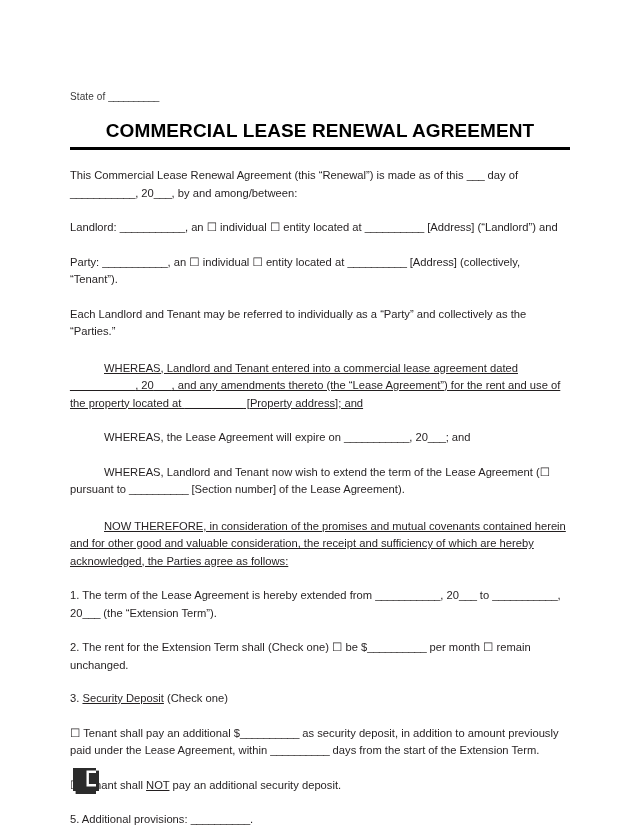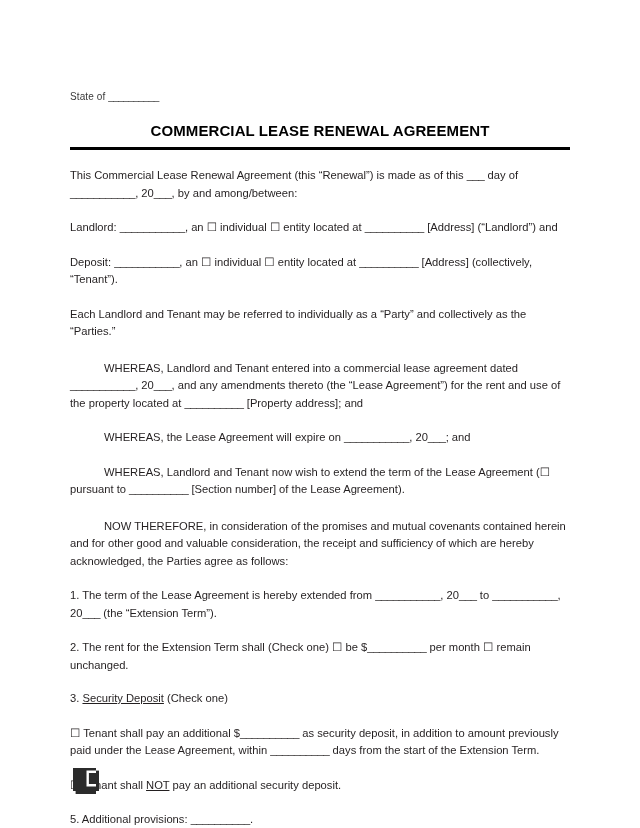--- a/index.html
+++ b/index.html
@@ -34,21 +34,21 @@
     color: #3a3a3a;
     margin-top: 90px;
     line-height: 13px;
     letter-spacing: 0.1px;
   }
   .state-line .blank { letter-spacing: -0.5px; }
 
   
   .doc-title {
     text-align: center;
-    font-size: 15px;
+    font-size: 19px;
     font-weight: bold;
     letter-spacing: 0.1px;
     margin-top: 17px;
     line-height: 22px;
     color: #000;
   }
   .title-rule {
     border: 0;
     border-top: 3px solid #000;
     margin: 5px 0 0 0;
@@ -56,21 +56,21 @@
   }
 
   
   .para {
     font-size: 11.2px;
     line-height: 17.5px;
     margin: 0;
     color: #231f20;
     text-align: left;
   }
-  .gap-xl { margin-top: 19px; }
+  .gap-xl { margin-top: 19px; text-decoration: underline; }
   .gap-lg { margin-top: 17px; }
   .gap-none { margin-top: 16px; }
   .indent::before {
     content: "";
     display: inline-block;
     width: 34px;
   }
   b, .bold { font-weight: normal; }
   u, .uline { text-decoration: underline; }
   .blank { letter-spacing: -0.3px; }
@@ -97,21 +97,21 @@
 
     <div class="state-line"><span>State of </span><span class="blank">__________</span></div>
 
     <div class="doc-title">COMMERCIAL LEASE RENEWAL AGREEMENT</div>
     <hr class="title-rule">
 
     <p class="para gap-lg"><span>This Commercial Lease Renewal Agreement (this “Renewal”) is made as of this </span><span class="blank">___</span><span> day of </span><span class="blank">___________</span><span>, 20</span><span class="blank">___</span><span>, by and among/between:</span></p>
 
     <p class="para gap-lg"><b>Landlord:</b><span> </span><span class="blank">___________</span><span>, an </span><span class="cbx">☐</span><span> individual </span><span class="cbx">☐</span><span> entity located at </span><span class="blank">__________</span><span> [Address] (“Landlord”) and</span></p>
 
-    <p class="para gap-lg"><b>Deposit:</b><span> </span><span class="blank">___________</span><span>, an </span><span class="cbx">☐</span><span> individual </span><span class="cbx">☐</span><span> entity located at </span><span class="blank">__________</span><span> [Address] (collectively, “Tenant”).</span></p>
+    <p class="para gap-lg"><b>Party:</b><span> </span><span class="blank">___________</span><span>, an </span><span class="cbx">☐</span><span> individual </span><span class="cbx">☐</span><span> entity located at </span><span class="blank">__________</span><span> [Address] (collectively, “Tenant”).</span></p>
 
     <p class="para gap-lg">Each Landlord and Tenant may be referred to individually as a “Party” and collectively as the “Parties.”</p>
 
     <p class="para gap-xl indent"><span>WHEREAS, Landlord and Tenant entered into a commercial lease agreement dated </span><span class="blank">___________</span><span>, 20</span><span class="blank">___</span><span>, and any amendments thereto (the “Lease Agreement”) for the rent and use of the property located at </span><span class="blank">__________</span><span> [Property address]; and</span></p>
 
     <p class="para gap-lg indent"><span>WHEREAS, the Lease Agreement will expire on </span><span class="blank">___________</span><span>, 20</span><span class="blank">___</span><span>; and</span></p>
 
     <p class="para gap-lg indent"><span>WHEREAS, Landlord and Tenant now wish to extend the term of the Lease Agreement (</span><span class="cbx">☐</span><span> pursuant to </span><span class="blank">__________</span><span> [Section number] of the Lease Agreement).</span></p>
 
     <p class="para gap-xl indent">NOW THEREFORE, in consideration of the promises and mutual covenants contained herein and for other good and valuable consideration, the receipt and sufficiency of which are hereby acknowledged, the Parties agree as follows:</p>

